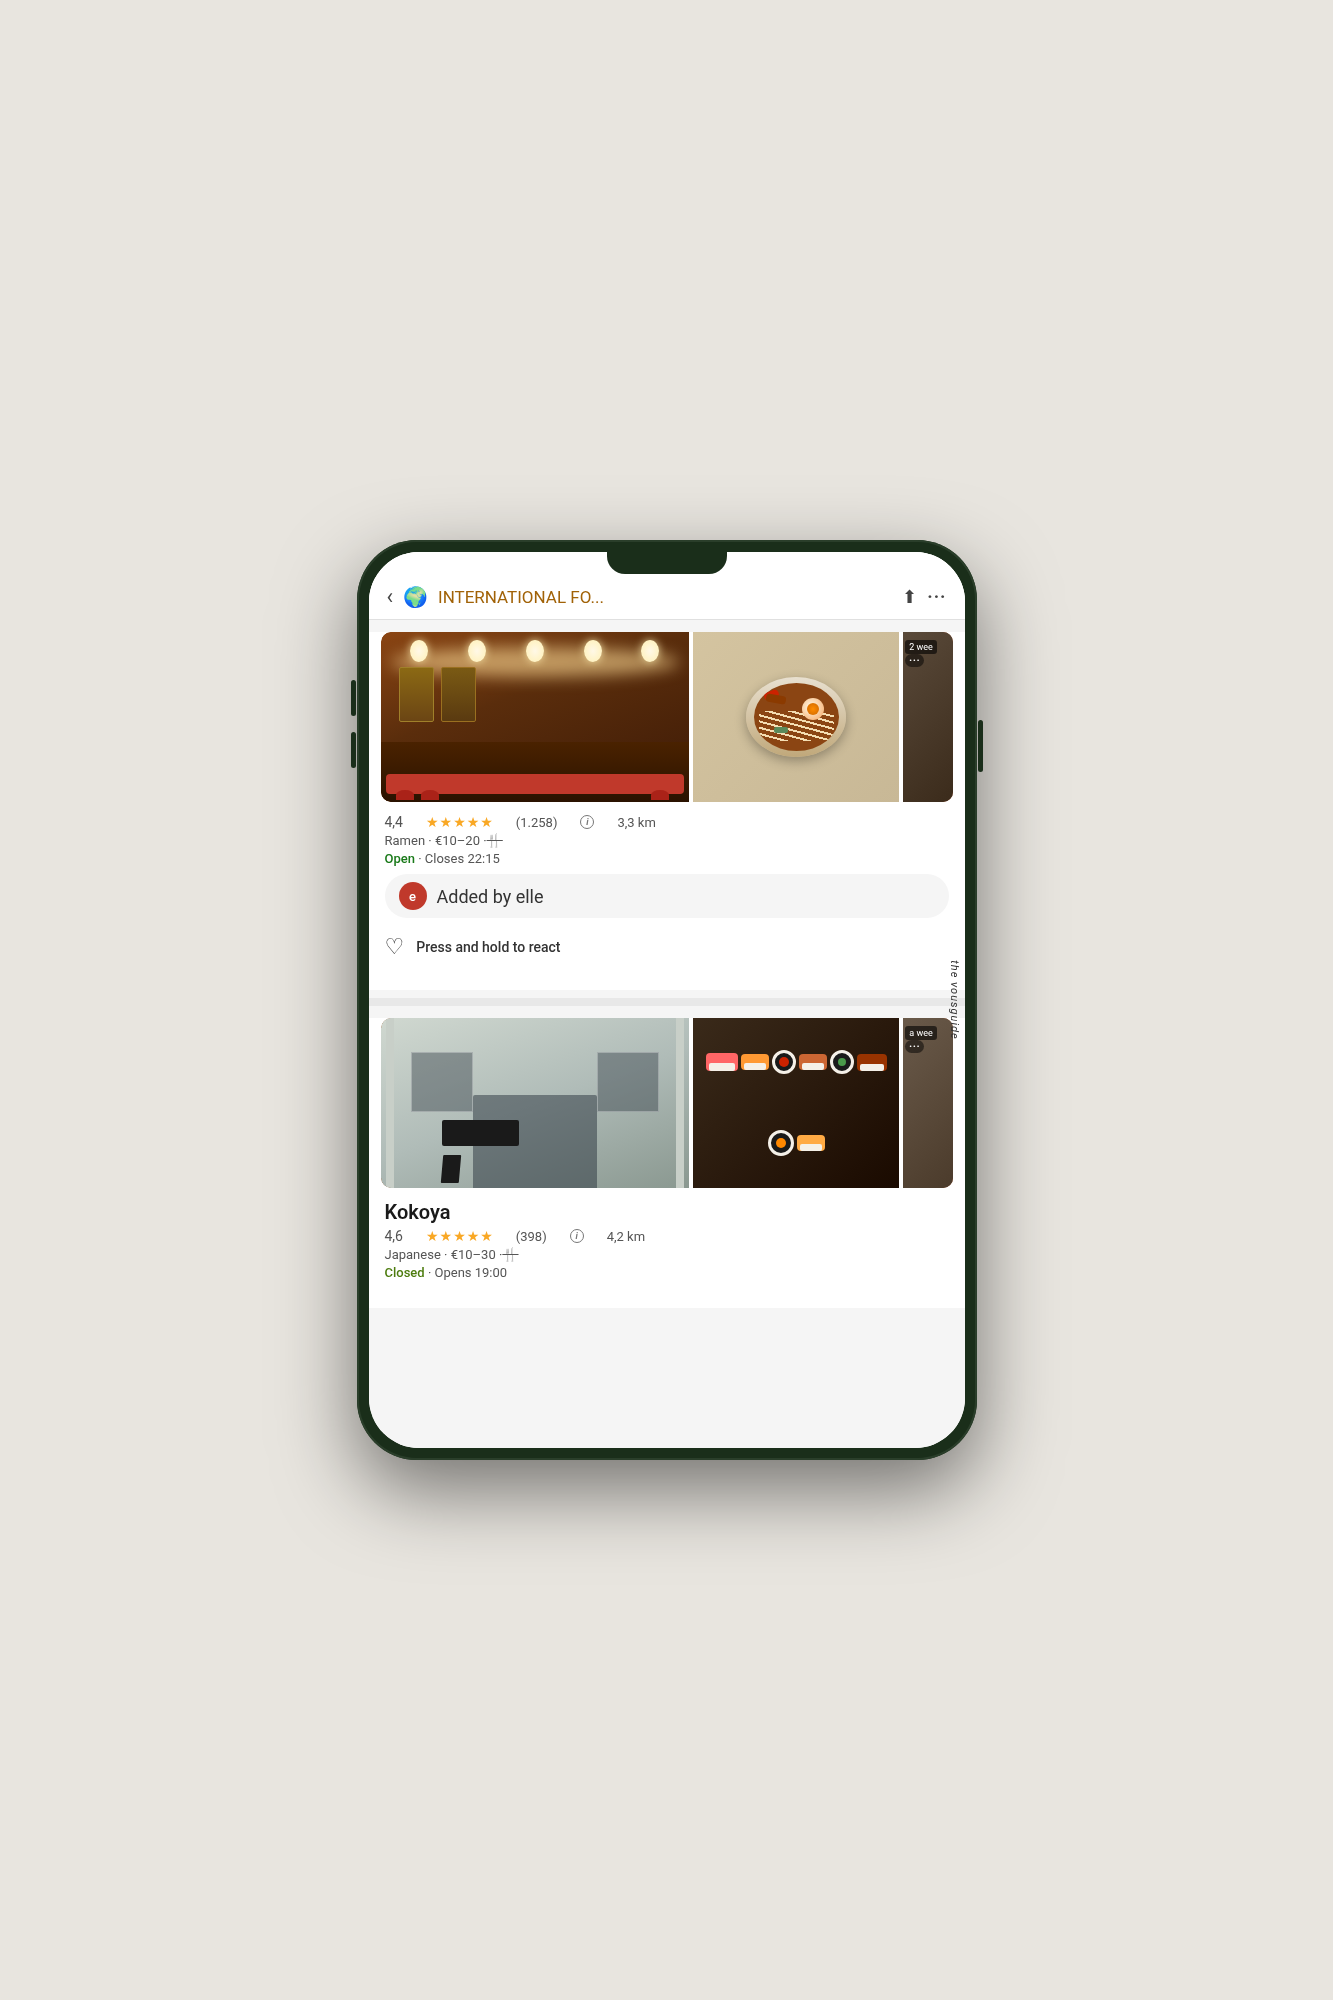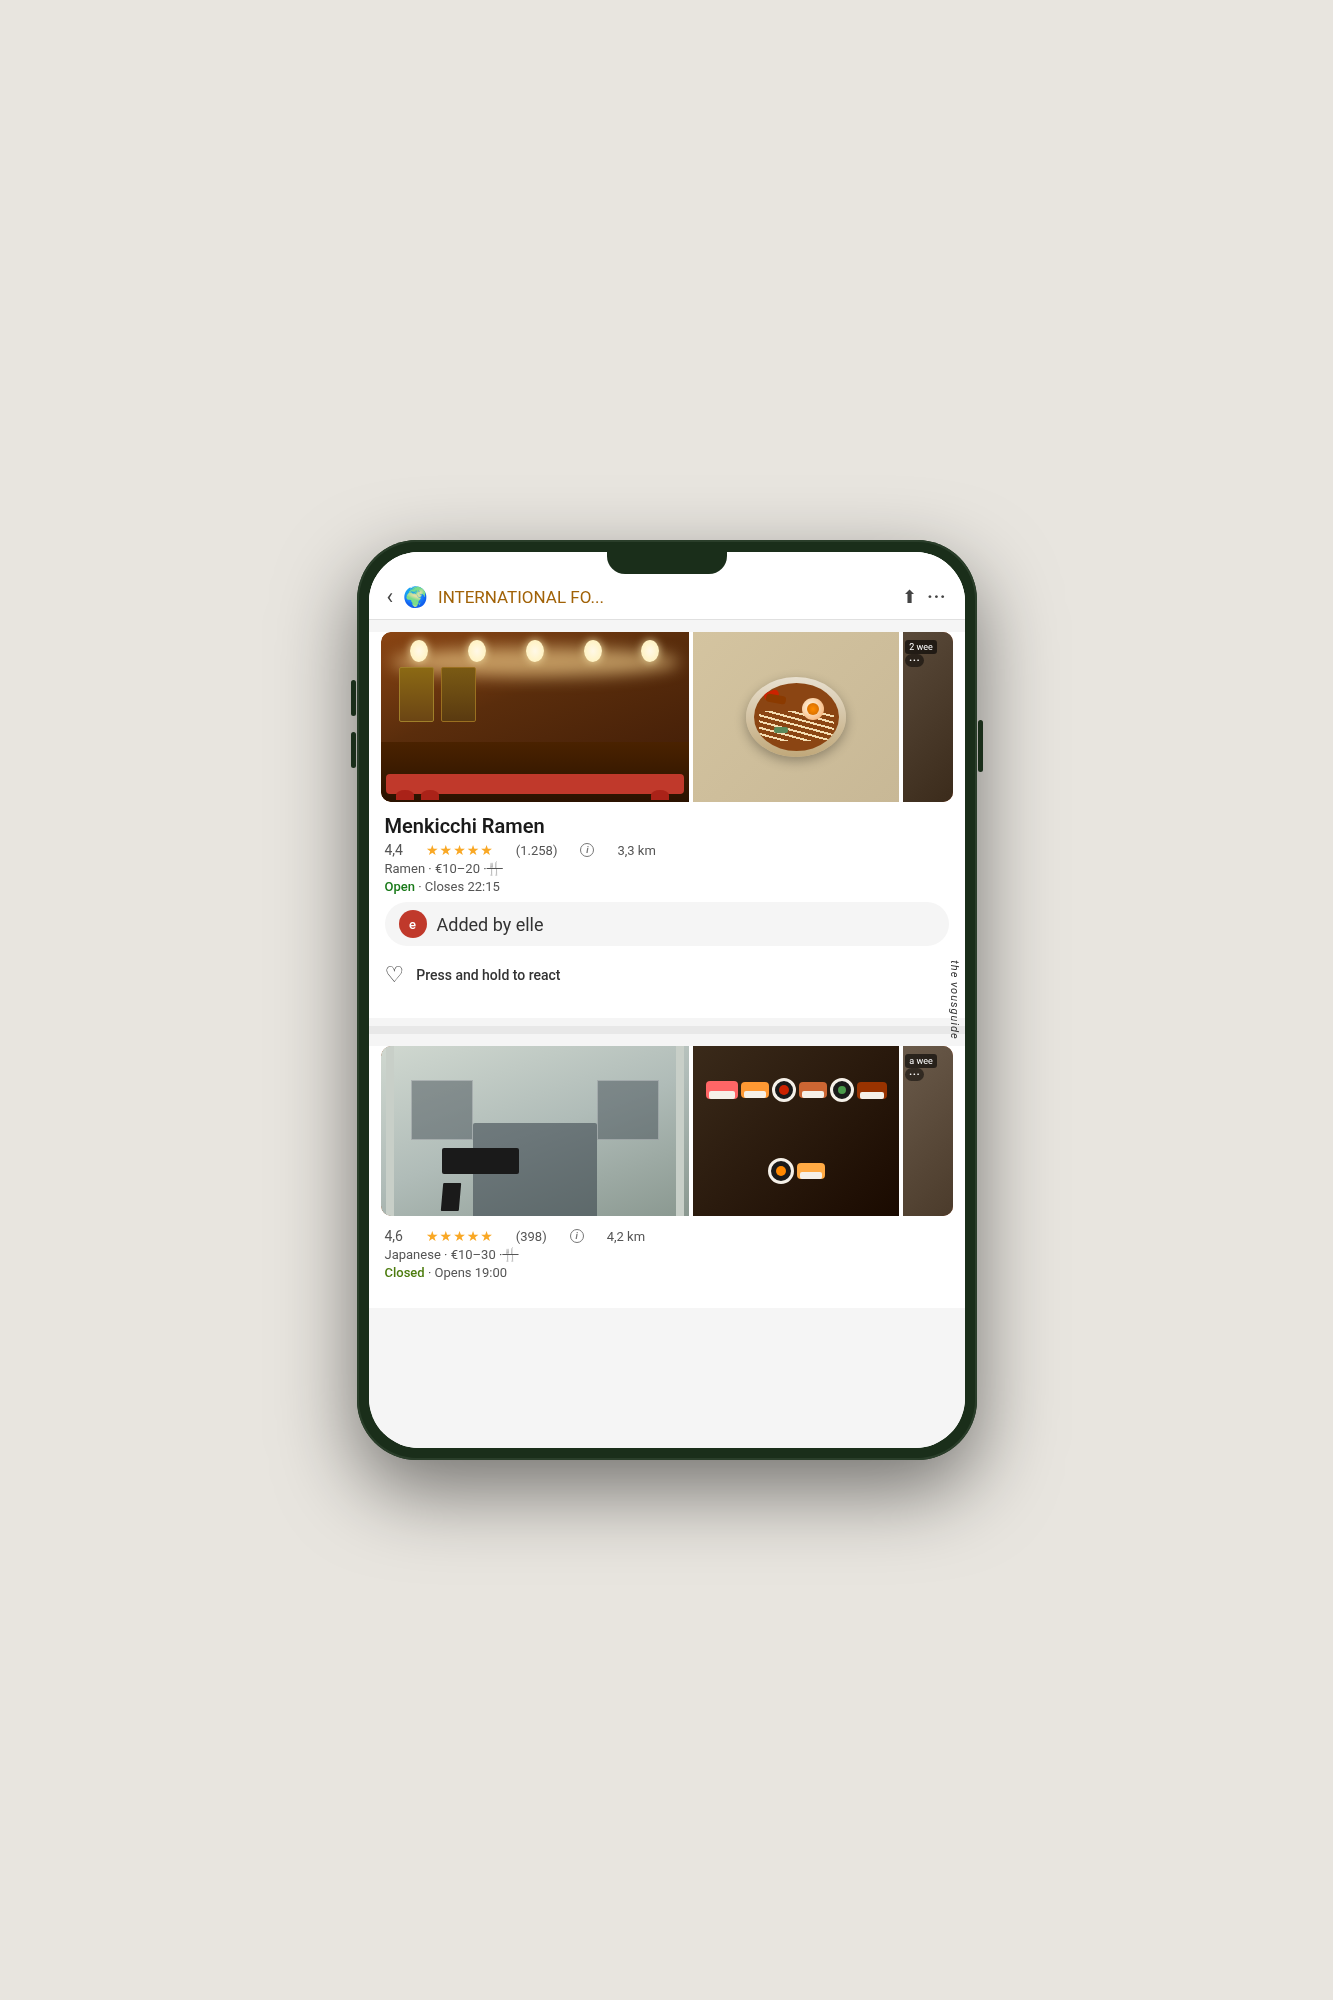--- a/index.html
+++ b/index.html
@@ -699,21 +699,20 @@
             </div>
             <div class="img-tertiary">
               <div class="third-img">
                 <div class="week-badge">2 wee</div>
                 <div class="three-dots">•••</div>
               </div>
             </div>
           </div>
 
           <div class="place-info">
-            <div class="place-name">Menkicchi Ramen</div>
             <div class="rating-row">
               <span class="rating-number">4,4</span>
               <div class="stars">
                 <span class="star">★</span>
                 <span class="star">★</span>
                 <span class="star">★</span>
                 <span class="star">★</span>
                 <span class="star-half">★</span>
               </div>
               <span class="review-count">(1.258)</span>
@@ -793,20 +792,21 @@
             </div>
             <div class="img-tertiary">
               <div class="third-img-2">
                 <div class="week-badge-2">a wee</div>
                 <div class="three-dots-2">•••</div>
               </div>
             </div>
           </div>
 
           <div class="place-info">
+            <div class="place-name">Kokoya</div>
             <div class="rating-row">
               <span class="rating-number">4,6</span>
               <div class="stars">
                 <span class="star">★</span>
                 <span class="star">★</span>
                 <span class="star">★</span>
                 <span class="star">★</span>
                 <span class="star-half">★</span>
               </div>
               <span class="review-count">(398)</span>

